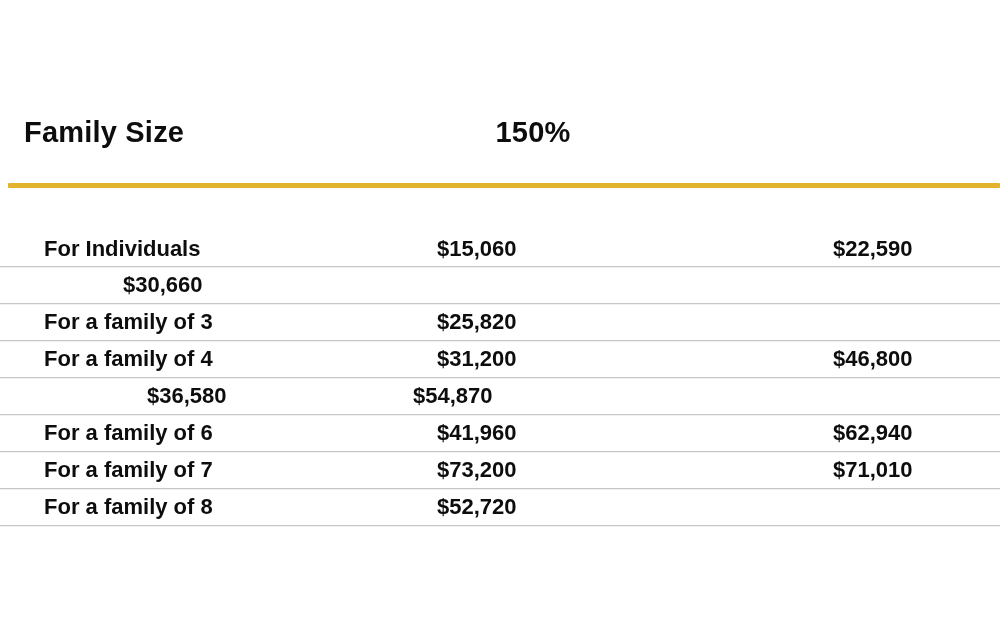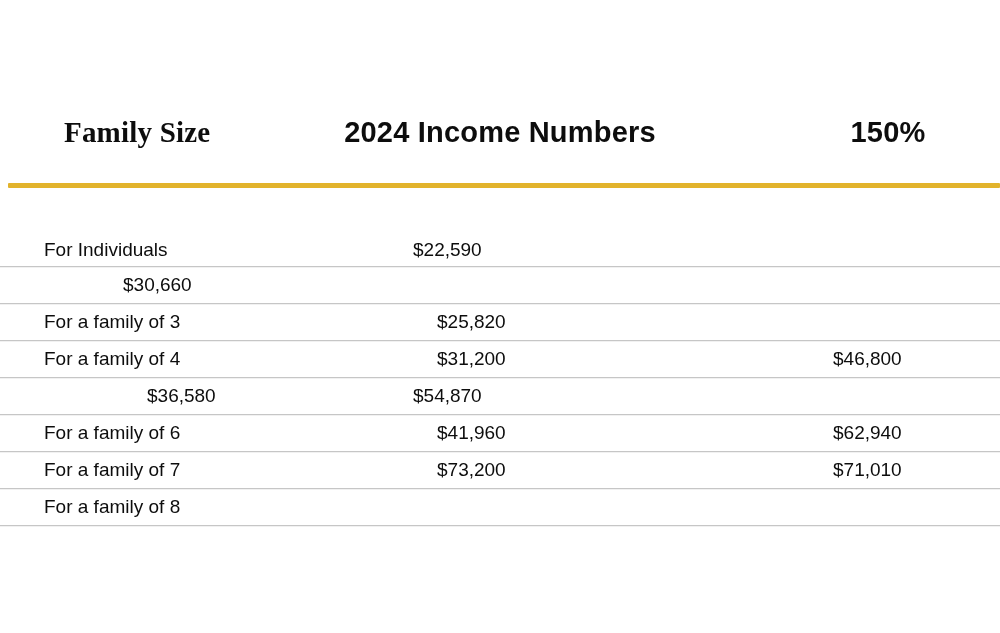--- a/index.html
+++ b/index.html
@@ -24,21 +24,21 @@
   .header {
     padding-top: 112px;
   }
   .header .hcell {
     font-size: 29px;
     font-weight: 700;
     line-height: 40px;
     letter-spacing: 0.2px;
     white-space: nowrap;
   }
-  .h-family { padding-left: 64px; text-align: left; font-family: Liberation Serif, serif; }
+  .h-family { padding-left: 24px; text-align: left; }
   .h-income { text-align: center; }
   .h-pct    { text-align: center; font-size: 27px; transform: translateX(33px); }
 
   
   .gold-line {
     height: 5px;
     margin: 31px 0 0 8px;
     background: #E2B32C;
     border-radius: 1px;
   }
@@ -49,45 +49,45 @@
     align-items: center;
     border-bottom: 1px solid #c6c6c6;
     box-shadow: 0 1px 0 #f1f1f1;
   }
   .row.first {
     height: 78px;
     align-items: end;
   }
   .row.first .cell { padding-bottom: 5px; }
   .cell {
-    font-size: 19px;
-    font-weight: 400;
+    font-size: 22px;
+    font-weight: 700;
     line-height: 1.1;
     white-space: nowrap;
   }
   .cell-label  { padding-left: 44px; }
   .cell-income { padding-left: 147px; }
   .cell-pct    { padding-left: 123px; }
 </style>
 </head>
 <body>
 
 <div class="page">
 
   <div class="grid3 header">
     <div class="hcell h-family">Family Size</div>
-    <div class="hcell h-income">2024 Income Numbers</div>
     <div class="hcell h-pct">150%</div>
   </div>
 
   <div class="gold-line" style="background: rgb(226, 179, 44);"></div>
 
   <div id="table-body">
     <div class="grid3 row first">
       <div class="cell cell-label">For Individuals</div>
+      <div class="cell cell-income">$15,060</div>
       <div class="cell cell-pct">$22,590</div>
     </div>
 
     <div class="grid3 row">
       <div class="cell cell-pct">$30,660</div>
     </div>
 
     <div class="grid3 row">
       <div class="cell cell-label">For a family of 3</div>
       <div class="cell cell-income">$25,820</div>
@@ -111,16 +111,17 @@
     </div>
 
     <div class="grid3 row">
       <div class="cell cell-label">For a family of 7</div>
       <div class="cell cell-income">$73,200</div>
       <div class="cell cell-pct">$71,010</div>
     </div>
 
     <div class="grid3 row">
       <div class="cell cell-label">For a family of 8</div>
+      <div class="cell cell-income">$52,720</div>
     </div>
   </div>
 
 </div>
 
 </body></html>

